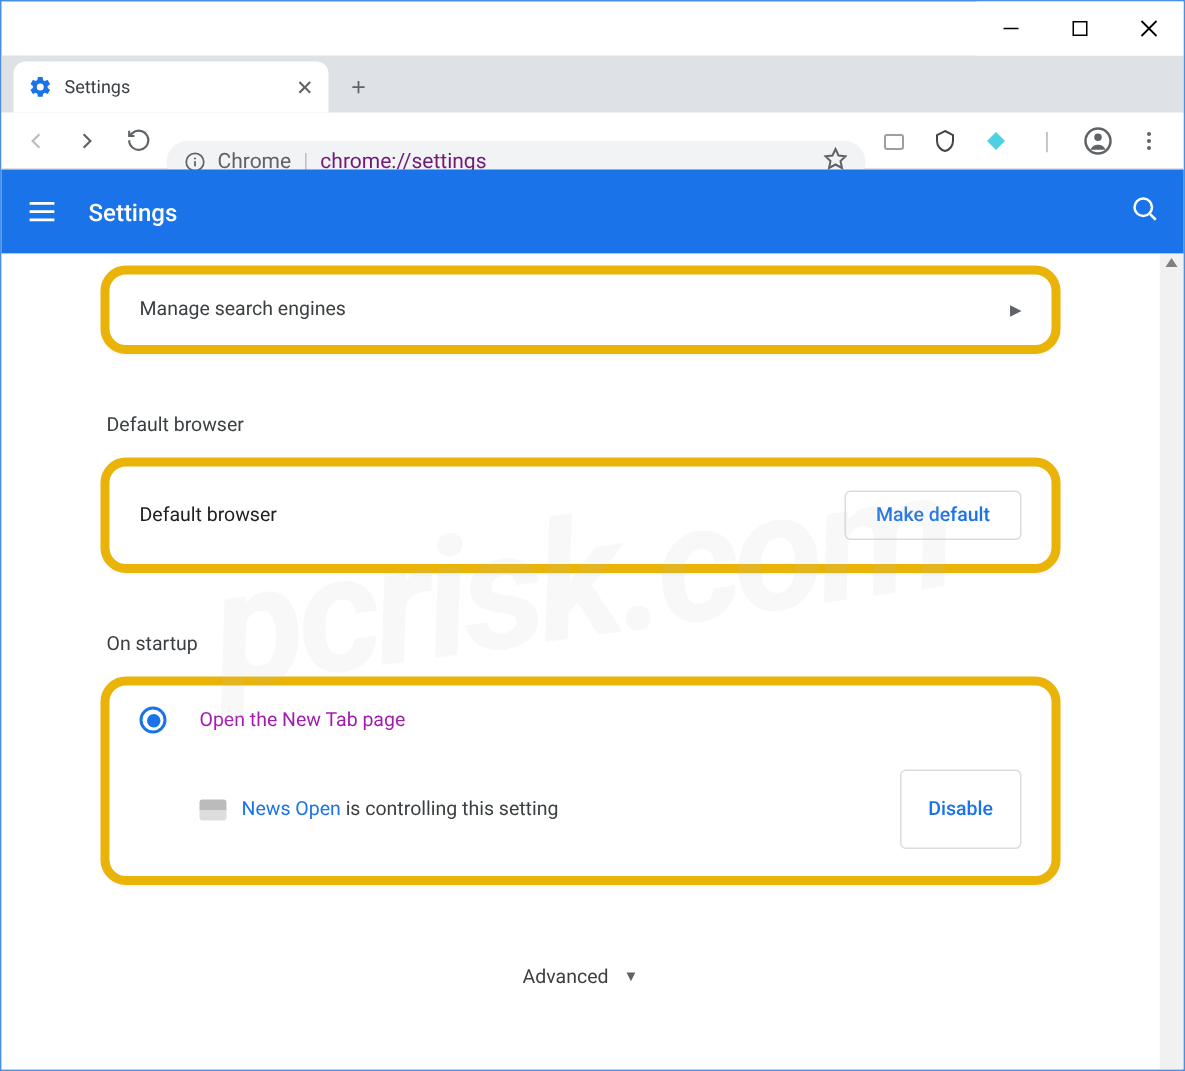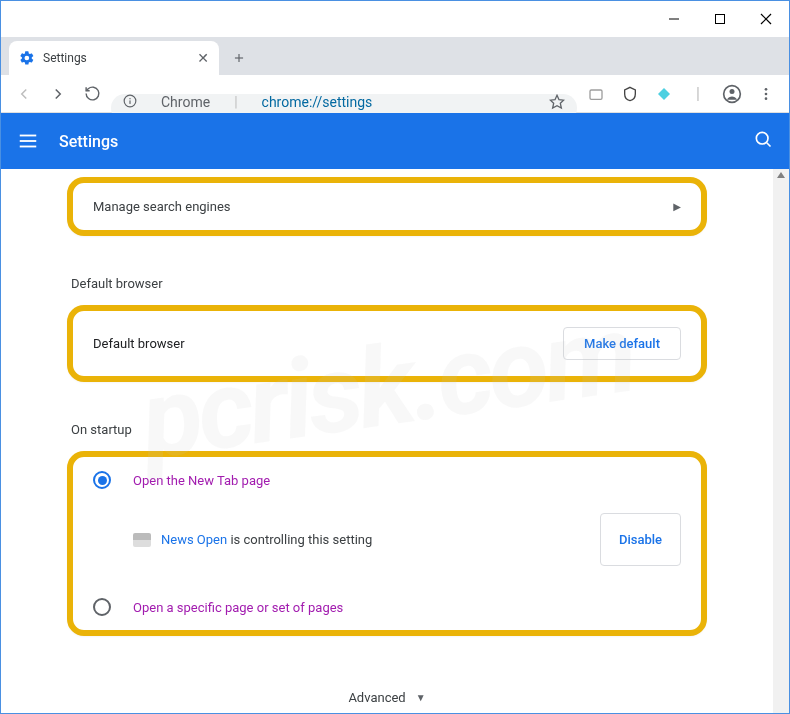--- a/index.html
+++ b/index.html
@@ -14,24 +14,24 @@
 .tabbar { height: 38px; background: #dee1e6; display: flex; align-items: flex-end; padding-left: 8px; position: relative; }
 .tab { background: #fff; height: 34px; width: 210px; border-radius: 8px 8px 0 0; display: flex; align-items: center; padding: 0 10px; gap: 8px; font-size: 12px; color: #3c4043; position: relative; }
 .tab .favicon { width: 16px; height: 16px; display:flex; align-items:center; justify-content:center; color:#1a73e8; }
 .tab .tab-title { flex: 1; }
 .tab .tab-close { color: #5f6368; font-size: 14px; }
 .new-tab { width: 28px; height: 28px; display: flex; align-items: center; justify-content: center; color: #5f6368; margin-left: 6px; margin-bottom: 3px; border-radius: 50%; }
 
 .addrbar { height: 38px; background: #fff; border-bottom: 1px solid #e0e0e0; display: flex; align-items: center; padding: 0 8px; gap: 4px; }
 .addrbar .nav-btn { width: 30px; height: 30px; display: flex; align-items: center; justify-content: center; color: #5f6368; border-radius: 50%; }
 .addrbar .nav-btn.disabled { color: #bdbdbd; }
-.omnibox { flex: 1; height: 28px; background: #f1f3f4; border-radius: 14px; display: flex; padding: 0 12px; gap: 24px; color: #5f6368; font-size: 14px; margin-top: 28px; }
+.omnibox { flex: 1; height: 28px; background: #f1f3f4; border-radius: 14px; display: flex; align-items: center; padding: 0 12px; gap: 8px; color: #5f6368; font-size: 14px; margin-top: 28px; }
 .omnibox .chrome-label { color: #5f6368; }
 .omnibox .divider { color: #c0c0c0; }
-.omnibox .url-text { color: #0369a1; }
+.omnibox .url-text { color: #701a75; }
 .omnibox .star { margin-left: auto; color: #5f6368; }
 .ext-icon { width: 30px; height: 30px; display: flex; align-items: center; justify-content: center; color: #5f6368; }
 
 .app-header { height: 56px; background: #1a73e8; color: #fff; display: flex; align-items: center; padding: 0 16px; gap: 20px; }
 .app-header .menu-icon { display:flex; align-items:center; }
 .app-header .title { font-size: 16px; font-weight: 500; }
 .app-header .search { margin-left: auto; }
 
 .content-wrap { flex: 1; display: flex; overflow: hidden; }
 .content { flex: 1; background: #fff; overflow-y: auto; padding: 0 0 40px 0; position: relative; }
@@ -224,24 +224,20 @@
             <span>Open the New Tab page</span>
           </div>
           <div class="ext-notice">
             <span class="ext-ico"></span>
             <span>
               <span class="ext-name">News Open</span>
               <span>is controlling this setting</span>
             </span>
             <button class="btn-outline">Disable</button>
           </div>
-          <div class="radio-row">
-            <span class="radio"></span>
-            <span>Open a specific page or set of pages</span>
-          </div>
         </div>
 
         <div class="advanced">
           <span>Advanced</span>
           <span class="caret">▼</span>
         </div>
 
       </div>
     </div>
     <div class="scrollbar-track">

